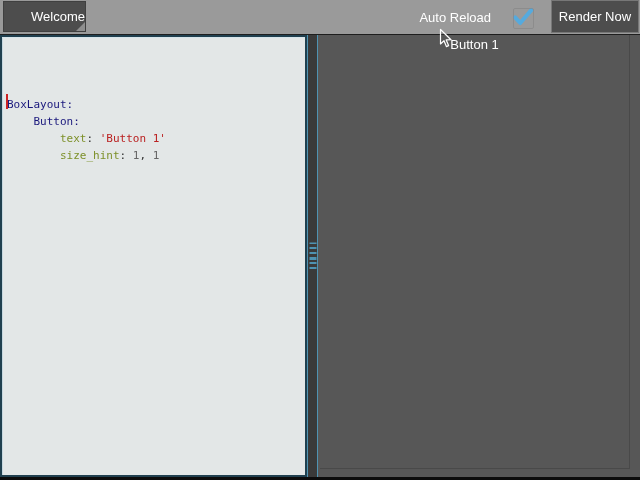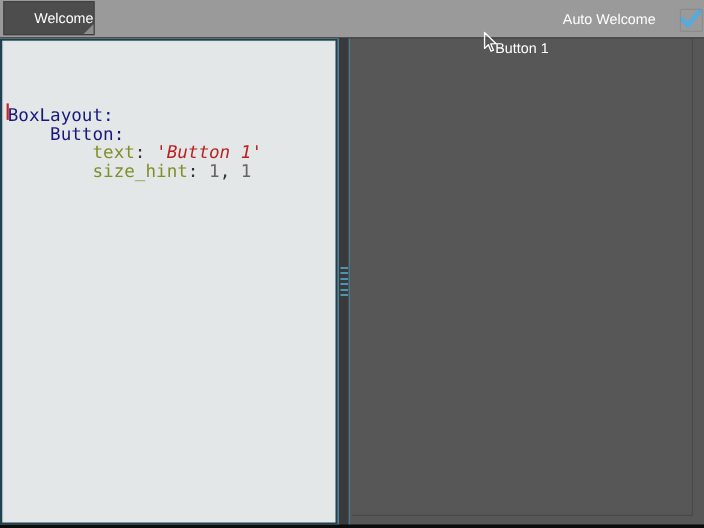--- a/index.html
+++ b/index.html
@@ -45,26 +45,26 @@
   
   .editor{
     position:absolute;left:0;top:35px;width:307px;height:442px;
     background:var(--editor-bg,#e3e7e7);
     border:2px solid var(--editor-border,#20404f);box-sizing:border-box;
     box-shadow:inset 0 1px 0 #d6e4ea, inset 1px 0 0 #c6d8e0;
   }
   .code-lines{
     position:relative;margin:8px 3px 0 5px;
     font-family:"DejaVu Sans Mono","Liberation Mono",monospace;
-    font-size:16px;line-height:17px;white-space:pre;color:#333;
+    font-size:11px;line-height:17px;white-space:pre;color:#333;
   }
   .code-line{height:17px;}
   .tok-widget{color:var(--syntax-widget,#19177C);}
   .tok-attr{color:var(--syntax-attr,#7D9029);}
-  .tok-string{color:var(--syntax-string,#BA2121);font-style:italic;}
+  .tok-string{color:var(--syntax-string,#BA2121);}
   .tok-number{color:var(--syntax-number,#666666);}
   .tok-plain{color:#333;}
   .text-cursor{
     position:absolute;width:2px;height:15px;
     background:var(--cursor-red,#cc2222);
   }
   
   .splitter{
     position:absolute;left:307px;top:35px;width:11px;height:442px;
     background:#3a3a3a;box-sizing:border-box;
@@ -100,29 +100,32 @@
 <body>
 
 <div class="screen">
 
   <div class="topbar">
     <div class="tab-welcome">
       <span>Welcome</span>
       <span class="tab-fold"></span>
     </div>
 
-    <span class="auto-reload-label">Auto Welcome</span>
+    <span class="auto-reload-label">Auto Reload</span>
 
     <div class="auto-reload-check">
       <span class="box"></span>
       <svg class="check" width="26" height="26" viewBox="0 0 26 26">
         <path d="M4.5 13.5 L10 19.5 L22 5.5" fill="none" stroke="#55aade" stroke-width="4.4" stroke-linecap="round" stroke-linejoin="round"></path>
       </svg>
     </div>
 
+    <div class="render-now">
+      <span>Render Now</span>
+    </div>
   </div>
 
   <div class="editor">
     <div class="code-lines">
       <div class="text-cursor" style="top: 49px; left: -1px;"></div>
     <div class="code-line"><span class="tok-widget">BoxLayout:</span></div><div class="code-line"><span class="tok-plain">    </span><span class="tok-widget">Button:</span></div><div class="code-line"><span class="tok-plain">        </span><span class="tok-attr">text</span><span class="tok-plain">: </span><span class="tok-string">'Button 1'</span></div><div class="code-line"><span class="tok-plain">        </span><span class="tok-attr">size_hint</span><span class="tok-plain">: </span><span class="tok-number">1</span><span class="tok-plain">, </span><span class="tok-number">1</span></div></div>
   </div>
 
   <div class="splitter">
     <div class="splitter-grip"></div>

